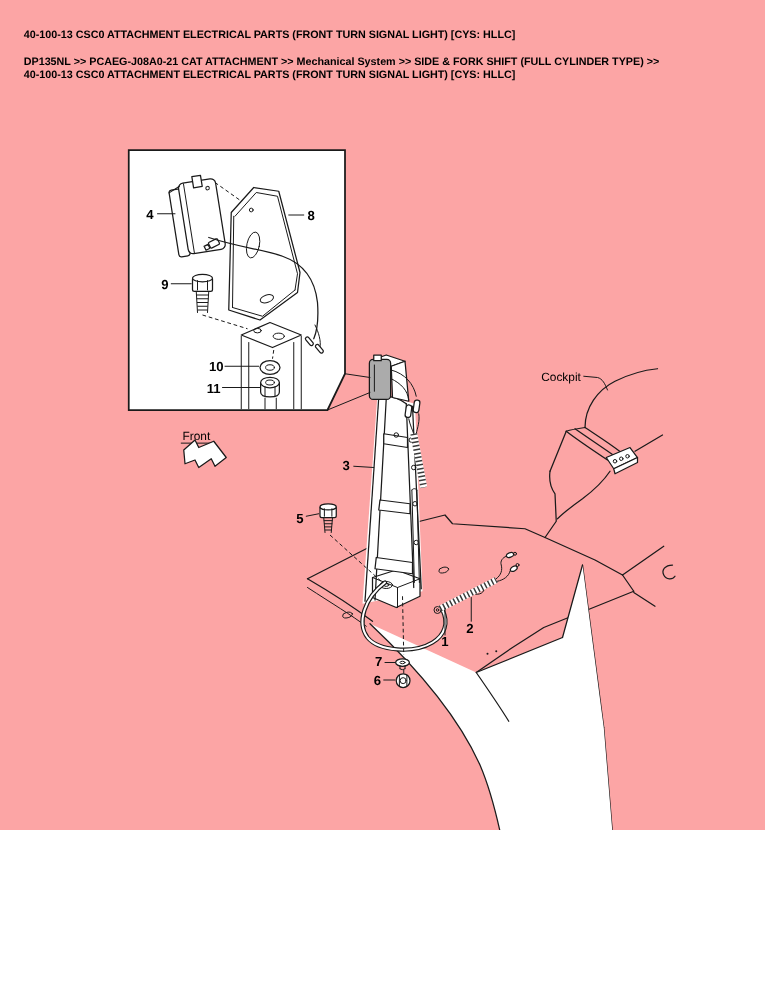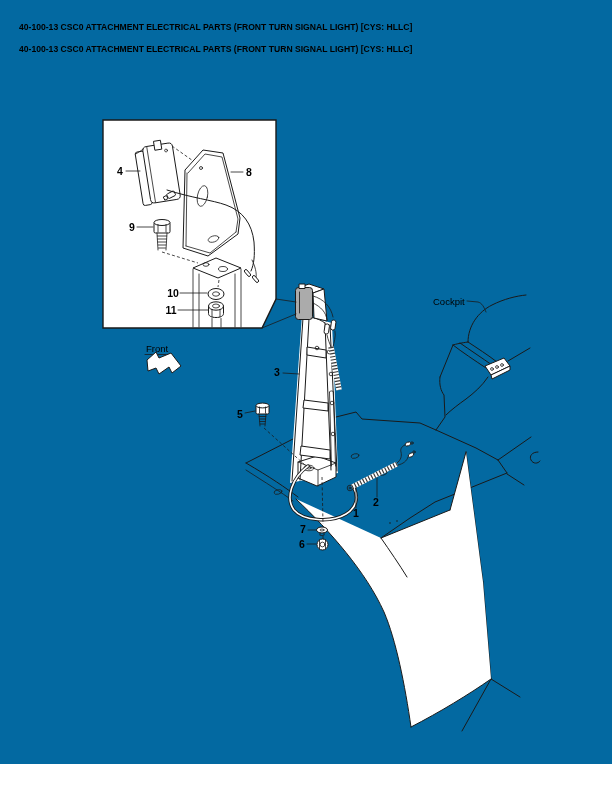--- a/index.html
+++ b/index.html
@@ -1,18 +1,18 @@
 <!DOCTYPE html>
 <html><head>
 <meta charset="utf-8">
 <style>
   * { margin:0; padding:0; box-sizing:border-box; }
   html,body { background:#fff; }
   .page {
-    position:relative; width:612px; height:764px; background:#0369a1;
+    position:relative; width:612px; height:664px; background:#fca5a5;
     font-family:"Liberation Sans", sans-serif; overflow:hidden;
   }
   .doc-title {
     position:absolute; left:19px; top:22px; width:560px;
     font-size:8.6px; font-weight:bold; color:#000; letter-spacing:0;
   }
   .breadcrumb {
     position:absolute; left:19px; top:43.5px; width:575px;
     font-size:8.6px; font-weight:bold; color:#000; line-height:10.3px;
   }
@@ -27,20 +27,21 @@
   .lbl { font-family:"Liberation Sans", sans-serif; font-size:10.5px; font-weight:bold; fill:#000; }
   .ann { font-family:"Liberation Sans", sans-serif; font-size:9.5px; font-weight:normal; fill:#000; }
 </style>
 </head>
 <body>
 
 <div class="page">
 
   <div class="doc-title">40-100-13 CSC0 ATTACHMENT ELECTRICAL PARTS (FRONT TURN SIGNAL LIGHT) [CYS: HLLC]</div>
   <div class="breadcrumb">
+    <div>DP135NL &gt;&gt; PCAEG-J08A0-21 CAT ATTACHMENT &gt;&gt; Mechanical System &gt;&gt; SIDE &amp; FORK SHIFT (FULL CYLINDER TYPE) &gt;&gt;</div>
     <div>40-100-13 CSC0 ATTACHMENT ELECTRICAL PARTS (FRONT TURN SIGNAL LIGHT) [CYS: HLLC]</div>
   </div>
 
   <svg class="diagram" width="612" height="792" viewBox="0 0 612 792">
 
     <g>
       <path class="ln" d="M 246,463 L 336,417 L 356,412 L 362,419 L 420,423 L 436,430 L 476,448 L 498,460"></path>
       <path class="ln" d="M 498,460 L 507,473"></path>
       <path class="ln" d="M 507,473 L 435,502 L 410,518 L 381,538"></path>
       <path class="ln" d="M 246,463 C 270,477 286,488 298,497"></path>

